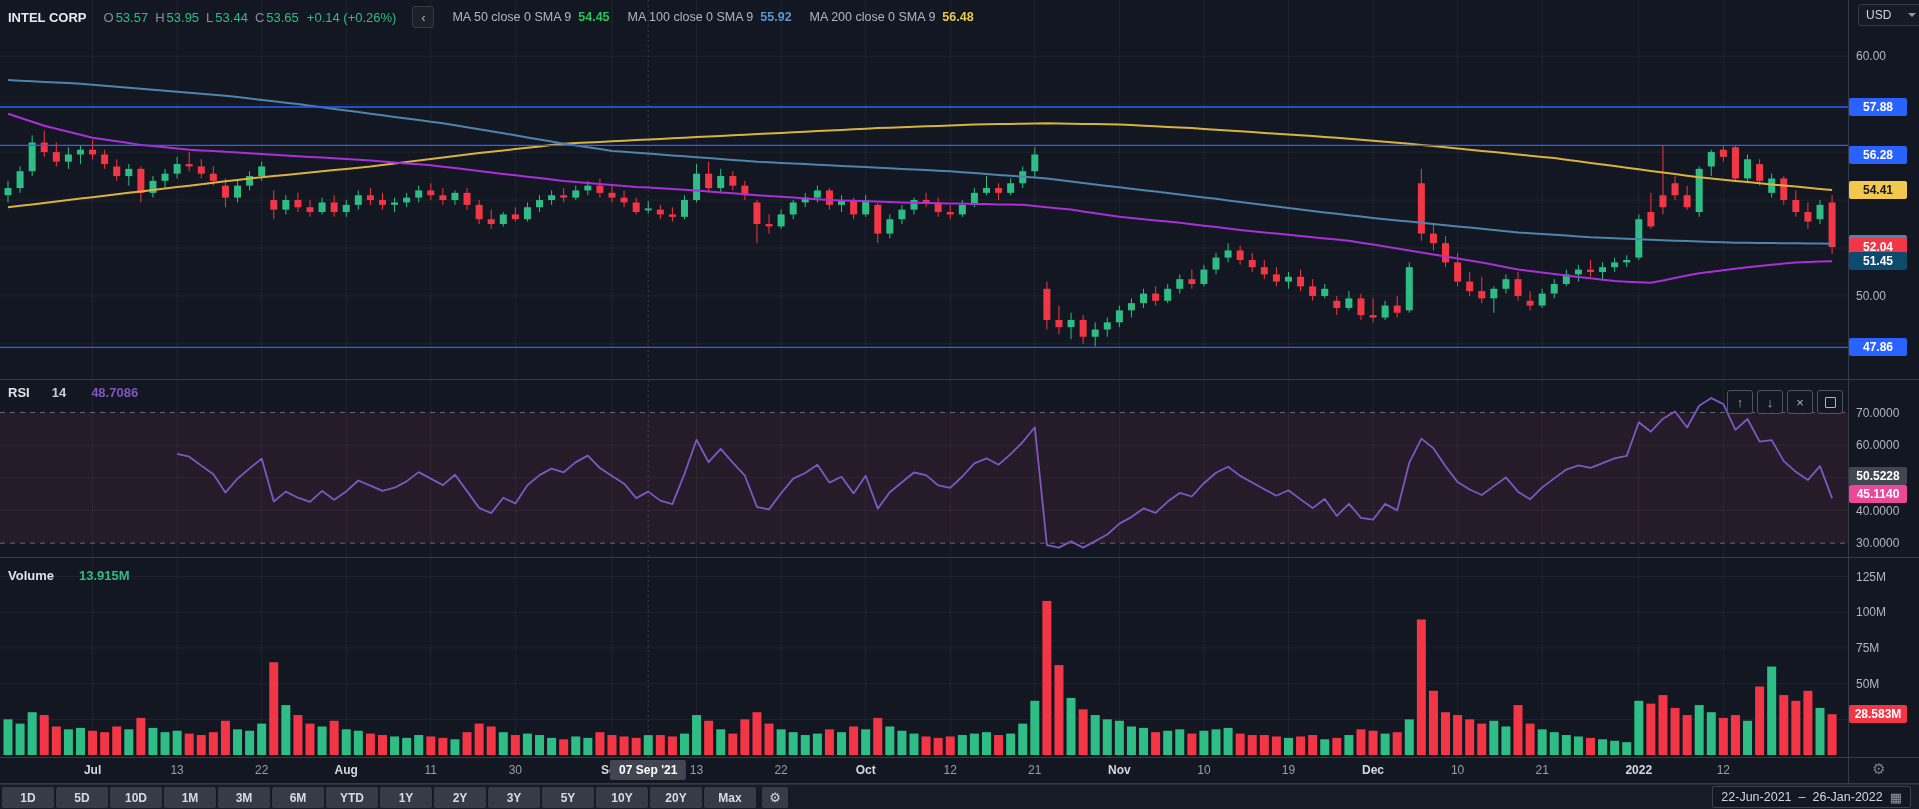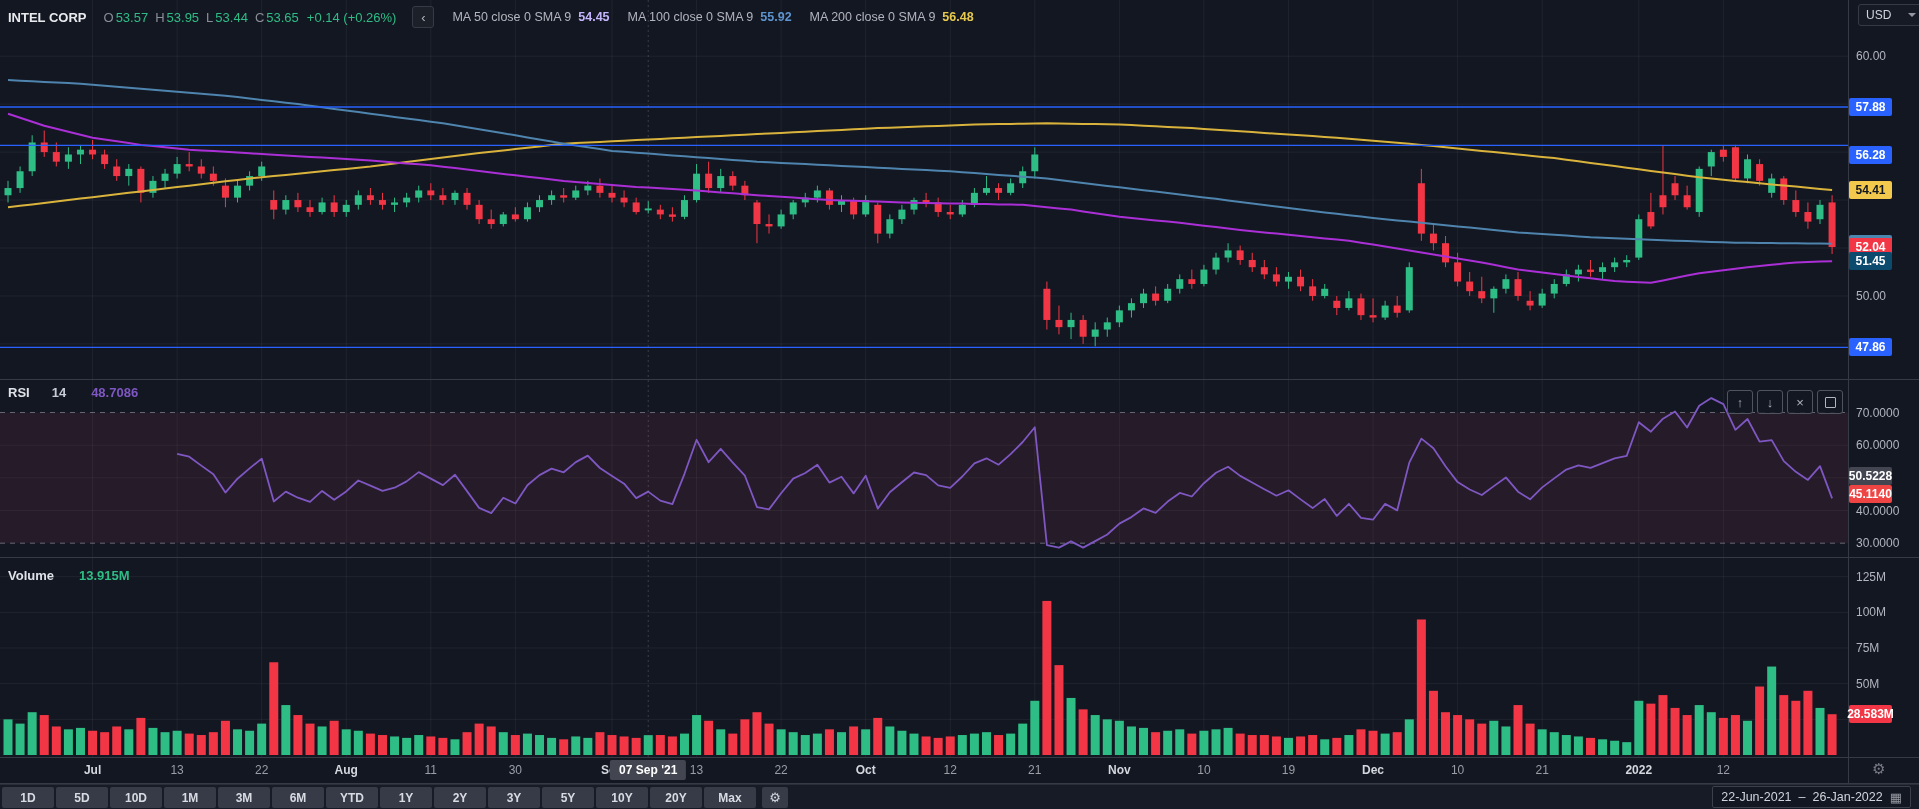--- a/index.html
+++ b/index.html
@@ -19,21 +19,21 @@
   .pane-legend{position:absolute;left:8px;display:flex;align-items:flex-start;font-size:13px;z-index:5;white-space:nowrap;gap:16px;}
   .pane-legend .t{color:#dfe2e8;font-weight:600;}
   .pane-legend .p2{color:#c9ccd4;margin-left:6px;font-weight:600;}
   .pane-legend .val{margin-left:9px;font-weight:600;}
   
   .pane-buttons{position:absolute;top:390px;right:76px;display:flex;gap:4px;z-index:6;}
   .pbtn{width:24px;height:22px;border:1px solid #50545f;border-radius:3px;background:rgba(19,23,34,.85);
       color:#b2b5be;display:flex;align-items:center;justify-content:center;font-size:13px;cursor:pointer;}
   .pbtn .box-glyph{width:9px;height:9px;border:1.5px solid currentColor;border-radius:1px;}
   
-  .scale-label{position:absolute;left:1849px;width:43px;height:18px;border-radius:2px;font-size:12px;font-weight:700;
+  .scale-label{position:absolute;left:1849px;width:58px;height:18px;border-radius:2px;font-size:12px;font-weight:700;
       display:flex;align-items:center;justify-content:center;z-index:4;}
   .scale-tick{position:absolute;left:1856px;font-size:12px;color:#b2b5be;z-index:3;}
   .usd-btn{position:absolute;left:1858px;top:4px;height:20px;padding:0 7px;border:1px solid #363a45;border-radius:3px;
       display:flex;align-items:center;gap:17px;font-size:12px;color:#d1d4dc;cursor:pointer;z-index:6;background:#161a25;}
   .caret{width:0;height:0;border-left:4px solid transparent;border-right:4px solid transparent;border-top:4px solid #9598a1;}
   
   .time-axis{position:absolute;left:0;top:758px;width:1919px;height:25px;z-index:4;}
   .t-tick{position:absolute;top:5px;transform:translateX(-50%);font-size:12px;color:#9b9ea6;}
   .t-tick.major{color:#d4d7dd;font-weight:700;}
   .cross-label{position:absolute;top:2px;transform:translateX(-50%);background:#434651;color:#fff;
@@ -602,21 +602,21 @@
     <span class="v">53.95</span>
     <span class="k">L</span>
     <span class="v">53.44</span>
     <span class="k">C</span>
     <span class="v">53.65</span>
     <span class="chg">+0.14 (+0.26%)</span>
     <span class="collapse-btn">
       <span>‹</span>
     </span>
     <span class="ind">
-      <span>MA 50 close 0 SMA 9</span><span class="val" id="ind0" style="color: #c4b5fd;">54.45</span>
+      <span>MA 50 close 0 SMA 9</span><span class="val" id="ind0" style="color: #22c55e;">54.45</span>
     </span>
     <span class="ind">
       <span>MA 100 close 0 SMA 9</span><span class="val" id="ind1" style="color: rgb(93, 147, 206);">55.92</span>
     </span>
     <span class="ind">
       <span>MA 200 close 0 SMA 9</span><span class="val" id="ind2" style="color: rgb(231, 201, 77);">56.48</span>
     </span>
   </div>
 
   <div class="pane-legend" style="top:385px">
@@ -647,21 +647,21 @@
       <div class="scale-label" style="top: 181.211px; background: rgb(242, 201, 76); color: rgb(19, 23, 34);">54.41</div>
       <div class="scale-label" style="top: 234.686px; background: rgb(74, 134, 173); color: rgb(255, 255, 255);">52.18</div>
       <div class="scale-label" style="top: 238.043px; background: rgb(242, 54, 69); color: rgb(255, 255, 255);">52.04</div>
       <div class="scale-label" style="top: 252.191px; background: #0c4a6e; color: rgb(255, 255, 255);">51.45</div>
       <div class="scale-label" style="top: 338.28px; background: rgb(41, 98, 255); color: rgb(255, 255, 255);">47.86</div>
       <div class="scale-tick" style="top: 405.5px;">70.0000</div>
       <div class="scale-tick" style="top: 438.175px;">60.0000</div>
       <div class="scale-tick" style="top: 503.525px;">40.0000</div>
       <div class="scale-tick" style="top: 536.2px;">30.0000</div>
       <div class="scale-label" style="top: 467.142px; background: rgb(67, 70, 81); color: rgb(255, 255, 255);">50.5228</div>
-      <div class="scale-label" style="top: 484.815px; background: #ef4444; color: rgb(255, 255, 255);">45.1140</div>
+      <div class="scale-label" style="top: 484.815px; background: #ec4899; color: rgb(255, 255, 255);">45.1140</div>
       <div class="scale-tick" style="top: 569.663px;">125M</div>
       <div class="scale-tick" style="top: 605.33px;">100M</div>
       <div class="scale-tick" style="top: 640.997px;">75M</div>
       <div class="scale-tick" style="top: 676.665px;">50M</div>
       <div class="scale-label" style="top: 705.221px; background: rgb(242, 54, 69); color: rgb(255, 255, 255);">28.583M</div>
     </div>
 
   <div class="usd-btn">
     <span>USD</span>
     <span class="caret"></span>

